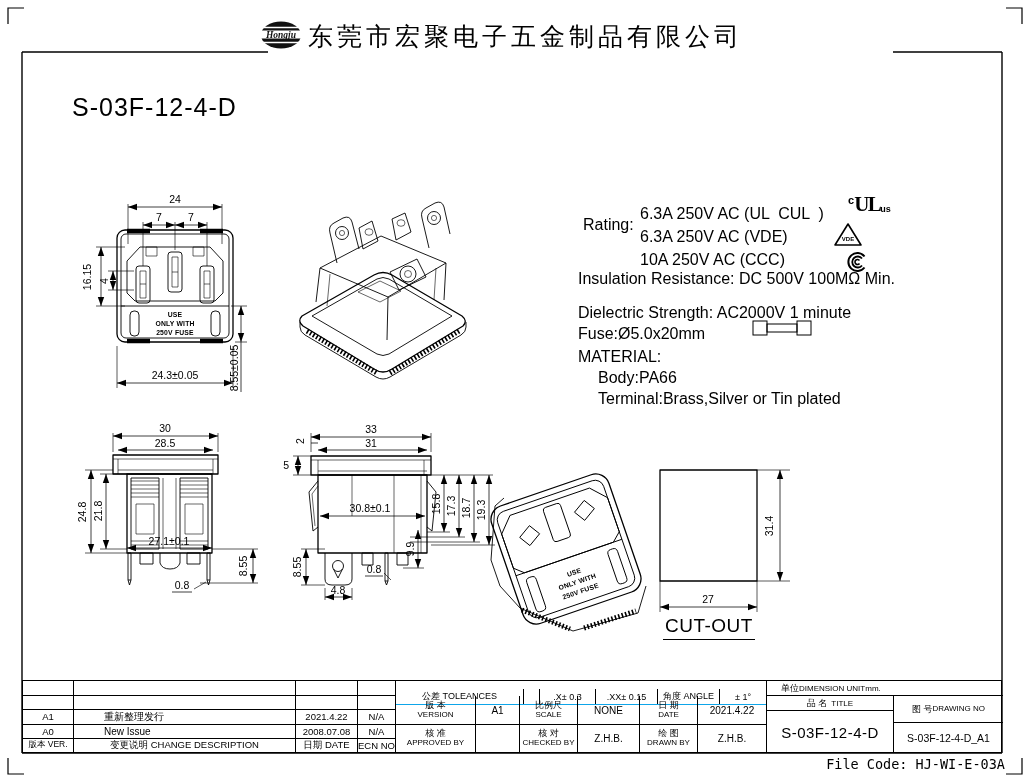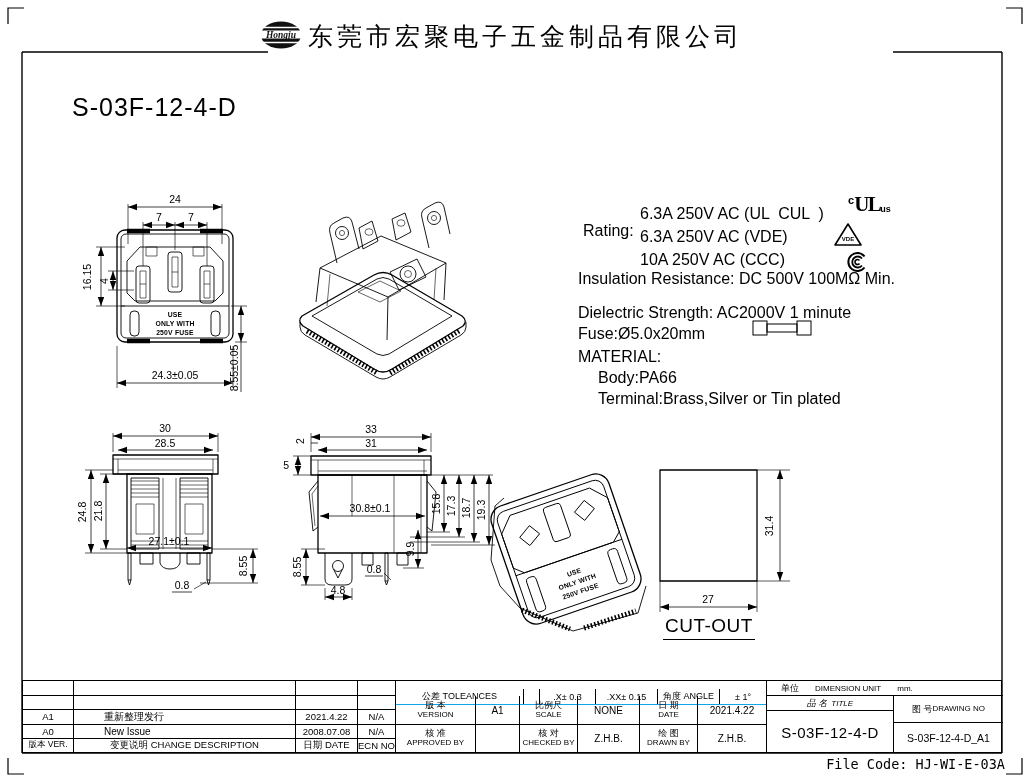--- a/index.html
+++ b/index.html
@@ -54,26 +54,26 @@
   .r2{top:15px;height:28px;border-bottom:1px solid #000;}
   .r3{top:43px;height:28px;}
   .s9{font-size:9px;}
   .s10{font-size:10px;}
   .lbl2{flex-direction:column;line-height:1.1;}
   .cn{font-size:9px;}
   .en{font-size:8px;}
   .w128{width:128px}.w16{width:16px}.w56{width:56px}.w62{width:62px}.w46{width:46px}
   .w80{width:80px}.w44{width:44px}.w58{width:58px}.w68{width:68px}
   .rtb{position:absolute;left:743px;top:0;width:237px;height:71px;border-left:1px solid #000;box-sizing:border-box;}
-  .unit-row{height:15px;border-bottom:1px solid #000;display:flex;align-items:center;gap:16px;
+  .unit-row{height:15px;border-bottom:1px solid #000;display:flex;align-items:center;
             padding-left:14px;box-sizing:border-box;}
   .rtb-body{display:flex;height:56px;}
   .rtb-left{width:127px;border-right:1px solid #000;box-sizing:border-box;}
   .tt-head{height:14px;border-bottom:1px solid #000;display:flex;align-items:center;
-           justify-content:center;gap:4px;font-style:italic;}
+           justify-content:center;gap:4px;}
   .tt-val{height:42px;display:flex;align-items:center;justify-content:center;
           font-size:15px;letter-spacing:.5px;}
   .rtb-right{width:109px;}
   .dn-head{height:26px;border-bottom:1px solid #000;display:flex;flex-direction:row;
            align-items:center;justify-content:center;line-height:1.15;}
   .dn-val{height:30px;display:flex;align-items:center;justify-content:center;font-size:10.5px;}
   .filecode{position:absolute;left:600px;top:756px;width:405px;text-align:right;
             font-family:"DejaVu Sans Mono",monospace;font-size:13.5px;}
   .logo{position:absolute;left:259px;top:20px;}
   .logo text{font:italic 700 9.5px "Liberation Serif",serif;text-anchor:middle;fill:#111;}
@@ -353,21 +353,21 @@
     <rect x="0" y="10.5" width="44" height="8" fill="#fff"></rect>
     <line x1="4" y1="7.5" x2="40" y2="7.5" stroke="#fff" stroke-width="1.3"></line>
     <line x1="4" y1="22.5" x2="40" y2="22.5" stroke="#fff" stroke-width="1.3"></line>
     <text x="22" y="17.5">Hongju</text>
     <line x1="7" y1="19.5" x2="37" y2="19.5" stroke="#111" stroke-width="0.8"></line>
   </svg>
   <div class="company-cn">东莞市宏聚电子五金制品有限公司</div>
   <div class="part-number">S-03F-12-4-D</div>
 
   <div class="specs">
-    <div class="spec-line" style="left:5px;top:24px;">Rating:</div>
+    <div class="spec-line" style="left:5px;top:18px;">Rating:</div>
     <div class="spec-line" style="left:62px;top:7px;">6.3A 250V AC (UL  CUL  )</div>
     <div class="spec-line" style="left:62px;top:30px;">6.3A 250V AC (VDE)</div>
     <div class="spec-line" style="left:62px;top:53px;">10A 250V AC (CCC)</div>
 
     <span class="ul-mark" style="left:270px;top:-6px;">
       <span class="ul-c">c</span><span class="ul-core">UL</span><span class="ul-us">us</span>
     </span>
     <svg class="abs" style="left:255px;top:24px;" width="30" height="26" viewBox="0 0 30 26">
       <path d="M15,2 L28,23 L2,23 Z" fill="none" stroke="#000" stroke-width="1.6" stroke-linejoin="round"></path>
       <text x="15" y="19" text-anchor="middle" style="font:700 6px 'Liberation Sans',sans-serif">VDE</text>

